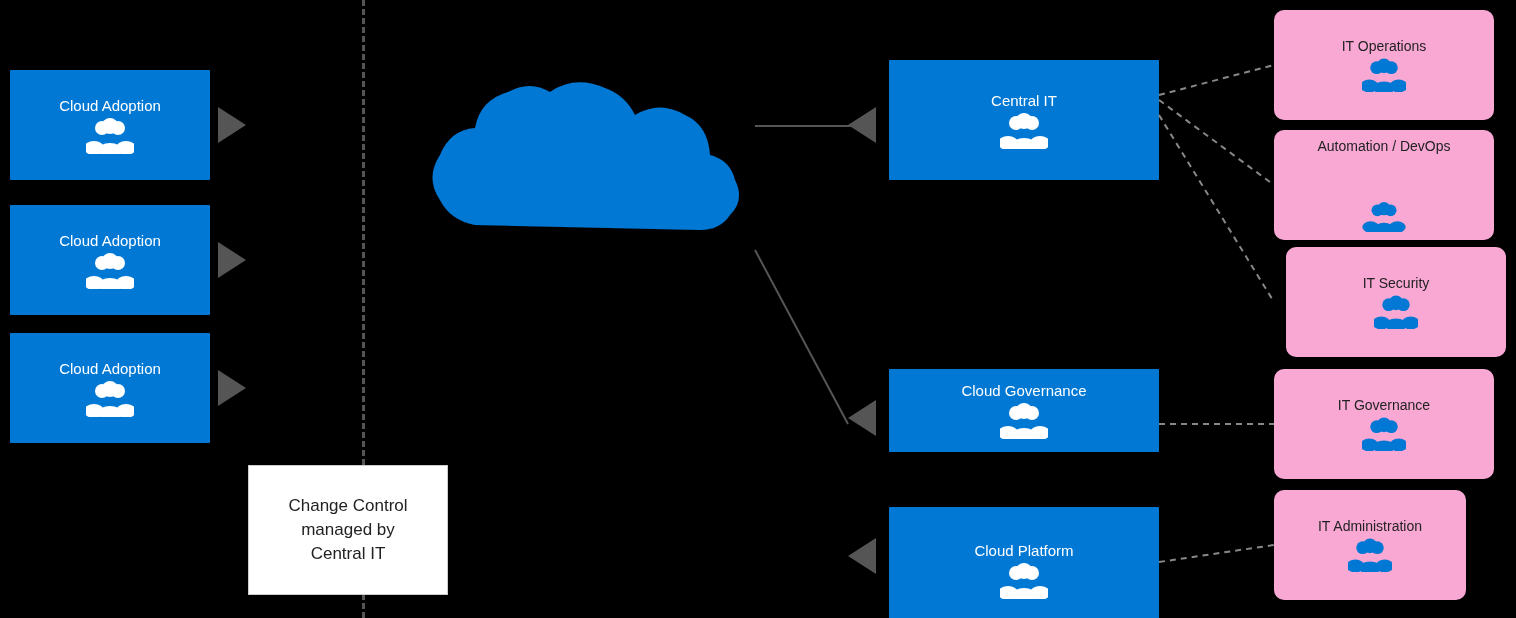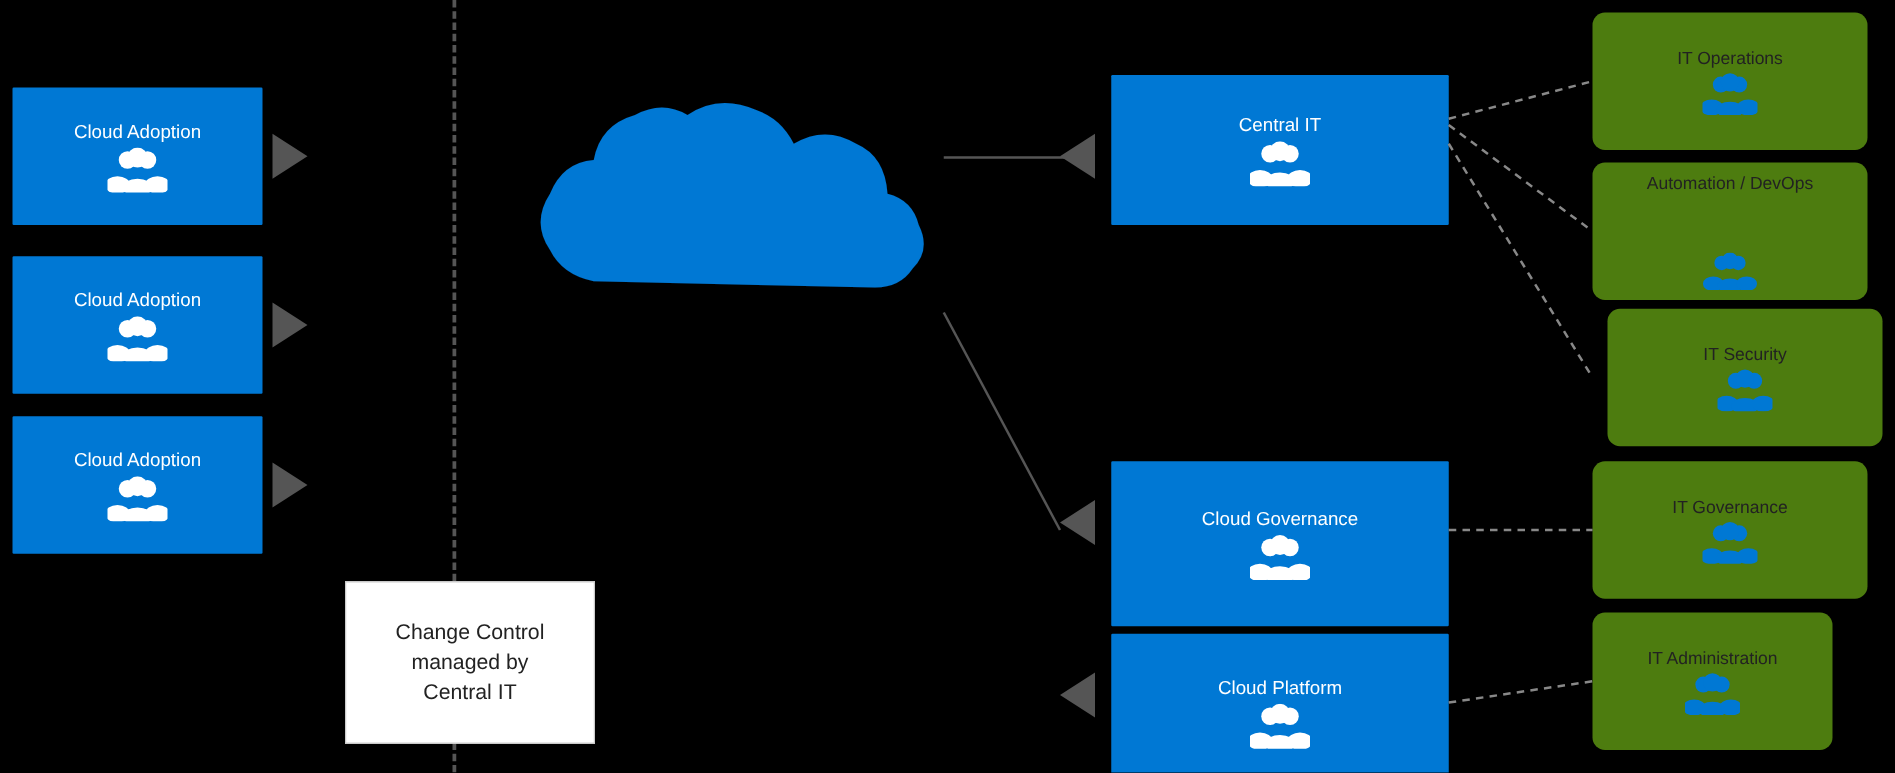--- a/index.html
+++ b/index.html
@@ -29,21 +29,21 @@
       justify-content: center;
       position: absolute;
       font-size: 15px;
       font-weight: 500;
       padding: 10px 14px;
       gap: 4px;
     }
 
     
     .gray-box {
-      background: #4d7c0f;
+      background: #f9a8d4;
       border-radius: 10px;
       color: #222;
       display: flex;
       flex-direction: column;
       align-items: center;
       justify-content: center;
       position: absolute;
       font-size: 14px;
       font-weight: 400;
       padding: 8px 12px;
@@ -187,21 +187,21 @@
       <circle cx="32" cy="10" r="7"></circle>
       <circle cx="24" cy="8" r="8"></circle>
       <ellipse cx="8" cy="30" rx="10" ry="7"></ellipse>
       <ellipse cx="24" cy="32" rx="12" ry="7"></ellipse>
       <ellipse cx="40" cy="30" rx="10" ry="7"></ellipse>
     </svg>
   </div>
 
   <div class="arrow-left" style="left:848px; top:400px;"></div>
 
-  <div class="blue-box" style="left:889px; top:369px; width:270px; height:132px;">
+  <div class="blue-box" style="left:889px; top:369px; width:270px; height:83px;">
     <span>Cloud Governance</span>
     <svg width="48" height="36" viewBox="0 0 48 36" fill="white">
       <circle cx="16" cy="10" r="7"></circle>
       <circle cx="32" cy="10" r="7"></circle>
       <circle cx="24" cy="8" r="8"></circle>
       <ellipse cx="8" cy="30" rx="10" ry="7"></ellipse>
       <ellipse cx="24" cy="32" rx="12" ry="7"></ellipse>
       <ellipse cx="40" cy="30" rx="10" ry="7"></ellipse>
     </svg>
   </div>
@@ -213,21 +213,21 @@
     <svg width="48" height="36" viewBox="0 0 48 36" fill="white">
       <circle cx="16" cy="10" r="7"></circle>
       <circle cx="32" cy="10" r="7"></circle>
       <circle cx="24" cy="8" r="8"></circle>
       <ellipse cx="8" cy="30" rx="10" ry="7"></ellipse>
       <ellipse cx="24" cy="32" rx="12" ry="7"></ellipse>
       <ellipse cx="40" cy="30" rx="10" ry="7"></ellipse>
     </svg>
   </div>
 
-  <div class="change-control" style="left:248px; top:465px; width:200px; height:130px;margin-left:28px;">
+  <div class="change-control" style="left:248px; top:465px; width:200px; height:130px;">
     <span style="white-space:pre-line;">Change Control
 managed by
 Central IT</span>
   </div>
 
   <div class="gray-box" style="left:1274px; top:10px; width:220px; height:110px;">
     <span>IT Operations</span>
     <svg width="44" height="34" viewBox="0 0 48 36" fill="#0078d4">
       <circle cx="16" cy="10" r="7"></circle>
       <circle cx="32" cy="10" r="7"></circle>

